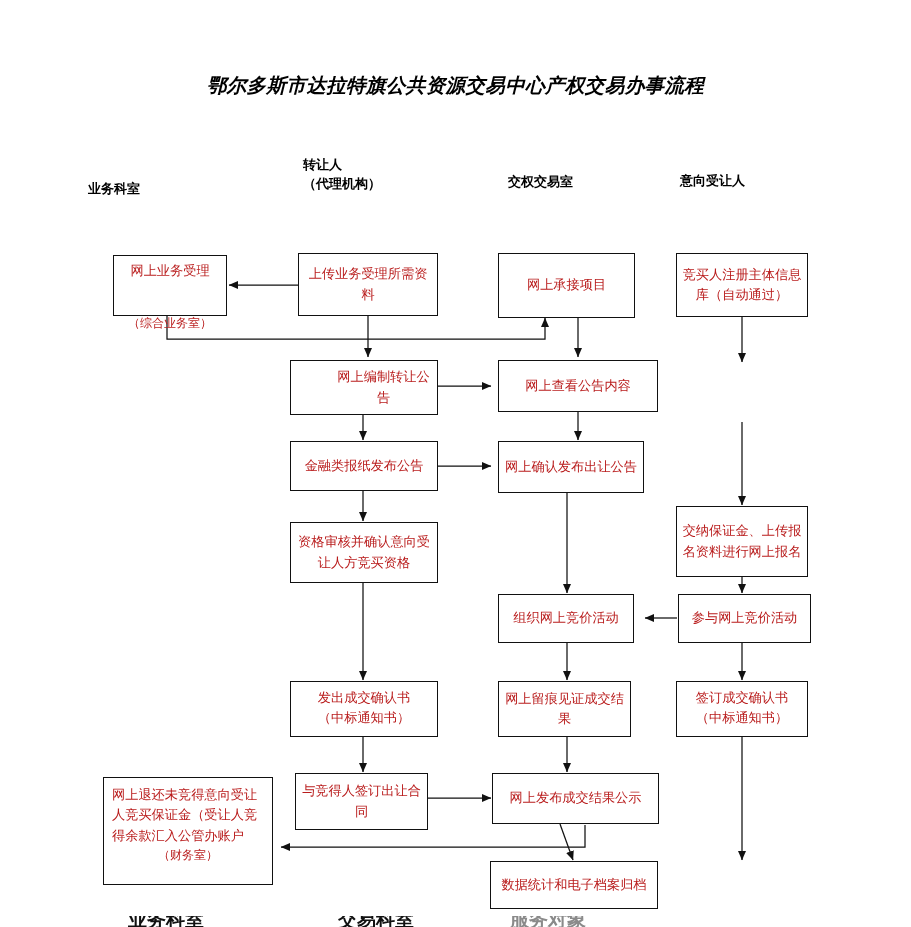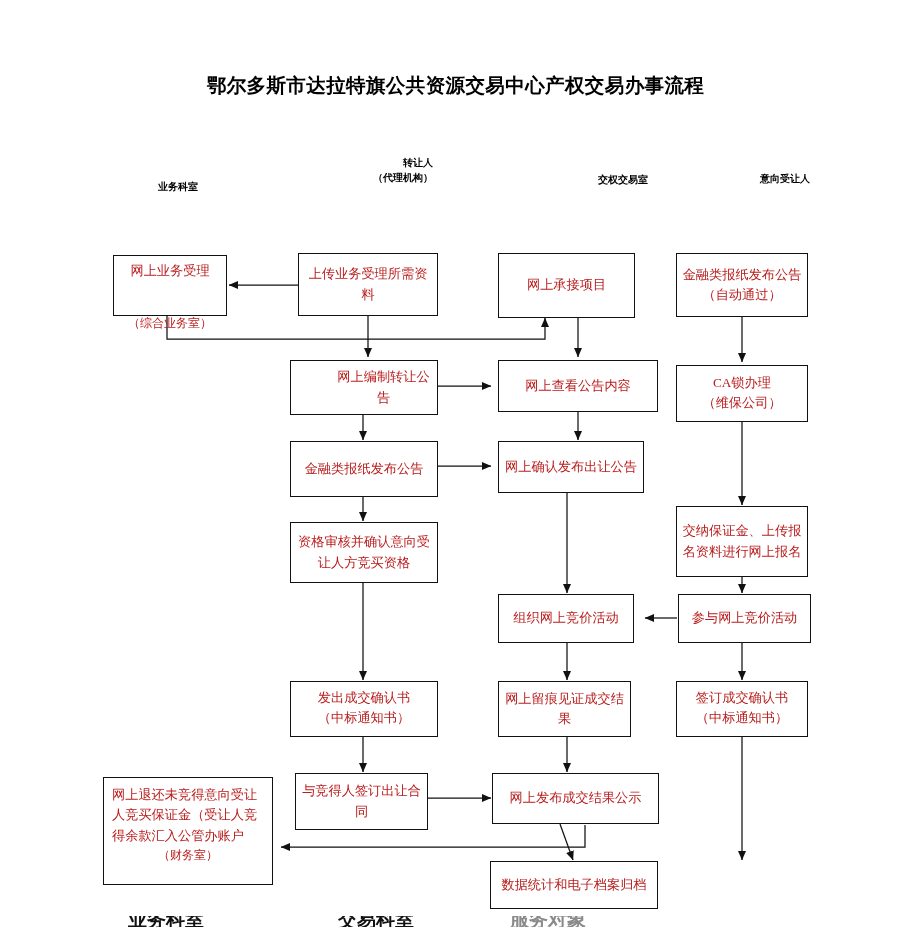--- a/index.html
+++ b/index.html
@@ -22,26 +22,27 @@
   #title {
     position: absolute;
     left: 0;
     top: 72px;
     width: 911px;
     text-align: center;
     font-size: 19.5px;
     font-weight: bold;
     letter-spacing: 0.4px;
     font-family: "Liberation Serif", "DejaVu Serif", serif;
+    font-style: italic;
   }
   .col-head {
     position: absolute;
-    font-size: 10px;
+    font-size: 13px;
     font-weight: bold;
-    text-align: right;
+    text-align: left;
     line-height: 1.45;
     font-family: "Liberation Serif", "DejaVu Serif", serif;
   }
   .node {
     position: absolute;
     box-sizing: border-box;
     border: 1.2px solid #111111;
     background: #ffffff;
     display: flex;
     align-items: center;
@@ -155,37 +156,33 @@
 
   <div class="node" style="left:298px; top:253px; width:140px; height:63px;">
     <span class="txt">上传业务受理所需资料</span>
   </div>
 
   <div class="node" style="left:498px; top:253px; width:137px; height:65px;justify-content:flex-end;">
     <span class="txt">网上承接项目</span>
   </div>
 
   <div class="node" style="left:676px; top:253px; width:132px; height:64px;">
-    <span class="txt">金融类报纸发布公告（自动通过）</span>
+    <span class="txt">竞买人注册主体信息库（自动通过）</span>
   </div>
 
   <div class="node" style="left:290px; top:360px; width:148px; height:55px;padding-left:44px;">
     <span class="txt">网上编制转让公告</span>
   </div>
 
   <div class="node" style="left:498px; top:360px; width:160px; height:52px;">
     <span class="txt">网上查看公告内容</span>
   </div>
 
-  <div class="node" style="left:676px; top:365px; width:132px; height:57px; display:block; padding-top:7px;">
-    <span class="txt">CA锁办理</span>
-    <span class="txt">（维保公司）</span>
-  </div>
-
-  <div class="node" style="left:290px; top:441px; width:148px; height:56px;">
+
+  <div class="node" style="left:290px; top:441px; width:148px; height:50px;">
     <span class="txt">金融类报纸发布公告</span>
   </div>
 
   <div class="node" style="left:498px; top:441px; width:146px; height:52px;">
     <span class="txt">网上确认发布出让公告</span>
   </div>
 
   <div class="node" style="left:676px; top:506px; width:132px; height:71px;">
     <span class="txt">交纳保证金、上传报名资料进行网上报名</span>
   </div>

